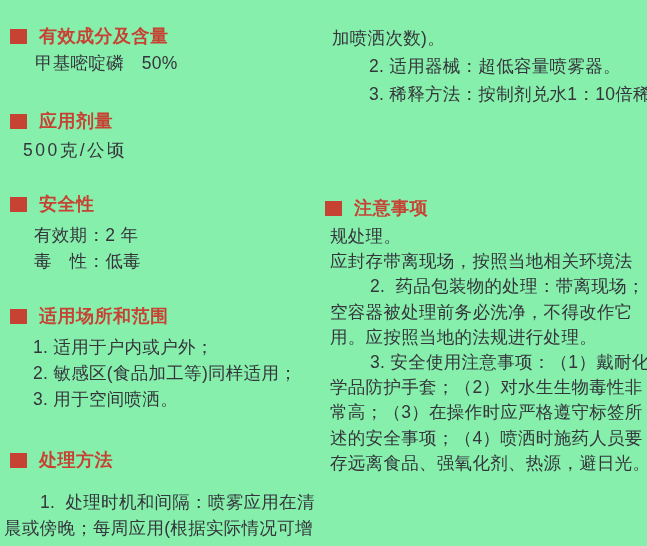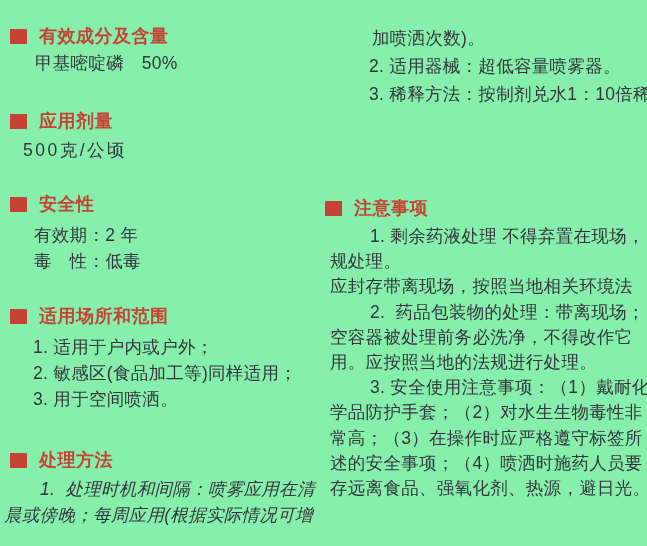--- a/index.html
+++ b/index.html
@@ -24,31 +24,31 @@
   .bullet{width:17px;height:15px;background:#c64334;flex:0 0 auto;}
   .line{
     font-size:17.5px;
     white-space:pre;
     letter-spacing:0.3px;
   }
   .lh26 .line{line-height:26px;}
   .lh28 .line{line-height:28px;}
   .lh25 .line{line-height:25.2px;}
   .pl0{padding-left:0;}
-  .pl2{padding-left:2px;margin-left:40px;}
+  .pl2{padding-left:2px;}
   .pl19{padding-left:19px;}
   .pl29{padding-left:29px;}
   .pl30{padding-left:30px;}
   .pl31{padding-left:31px;}
   .pl36{padding-left:36px;}
   .pl39{padding-left:39px;}
   .pl40{padding-left:40px;}
   .sp2{letter-spacing:2.5px;}
   .body{margin:0;}
-  .mt4{margin-top:4px;} .mt6{margin-top:6px;} .mt7{margin-top:6px;font-style:italic;} .mt8{margin-top:8px;}
+  .mt4{margin-top:4px;} .mt6{margin-top:6px;} .mt7{margin-top:19px;} .mt8{margin-top:8px;}
   .hdr-indent{margin-left:6px;}
   .hdr-indent-r{margin-left:5px;}
   .edge-shadow{
     position:absolute;top:0;right:1px;width:3px;height:546px;
     background:#e2e2dd;opacity:.75;
   }
 </style>
 </head>
 <body>
 
@@ -115,21 +115,20 @@
   </div>
 
   <div class="block" style="left:320px;top:198px;width:316px;">
     <div class="hdr hdr-indent-r">
       <span class="bullet"></span>
       <span>注意事项</span>
     </div>
   </div>
 
   <div class="block lh25" style="left:330px;top:224px;width:316px;">
-    <div class="line pl40">1. 剩余药液处理 不得弃置在现场，</div>
     <div class="line pl0">规处理。</div>
     <div class="line pl0">应封存带离现场，按照当地相关环境法</div>
     <div class="line pl40">2.  药品包装物的处理：带离现场；</div>
     <div class="line pl0">空容器被处理前务必洗净，不得改作它</div>
     <div class="line pl0">用。应按照当地的法规进行处理。</div>
     <div class="line pl40">3. 安全使用注意事项：（1）戴耐化</div>
     <div class="line pl0">学品防护手套；（2）对水生生物毒性非</div>
     <div class="line pl0">常高；（3）在操作时应严格遵守标签所</div>
     <div class="line pl0">述的安全事项；（4）喷洒时施药人员要</div>
     <div class="line pl0">存远离食品、强氧化剂、热源，避日光。</div>

